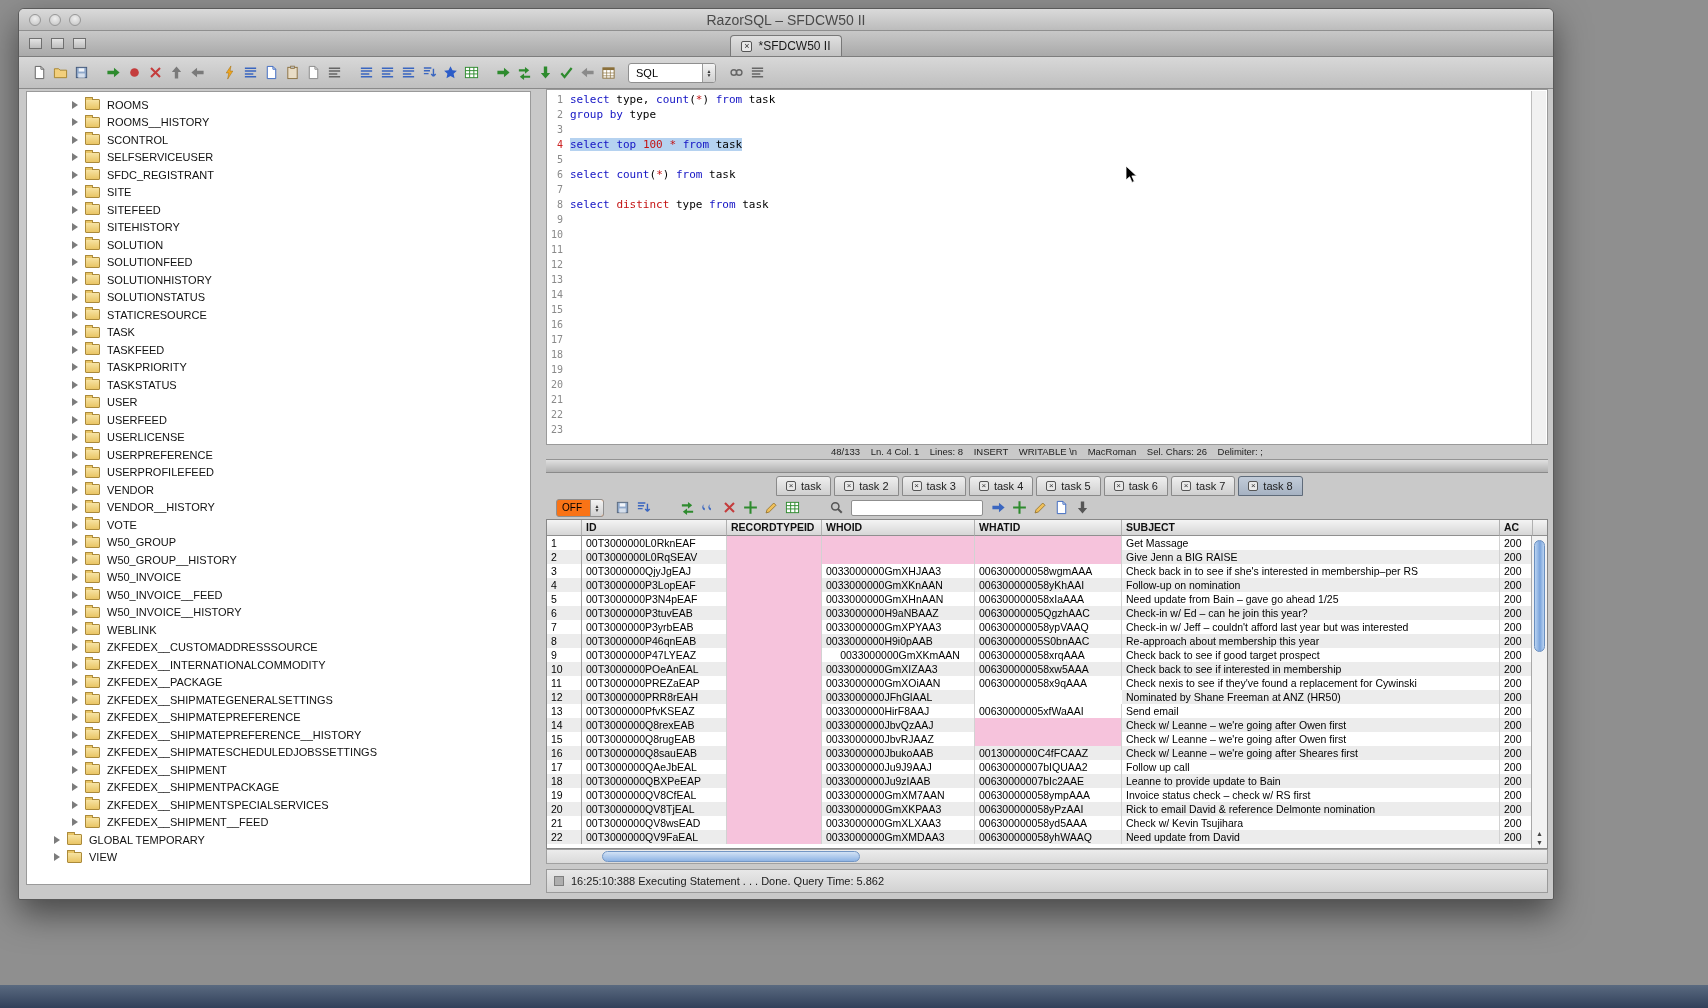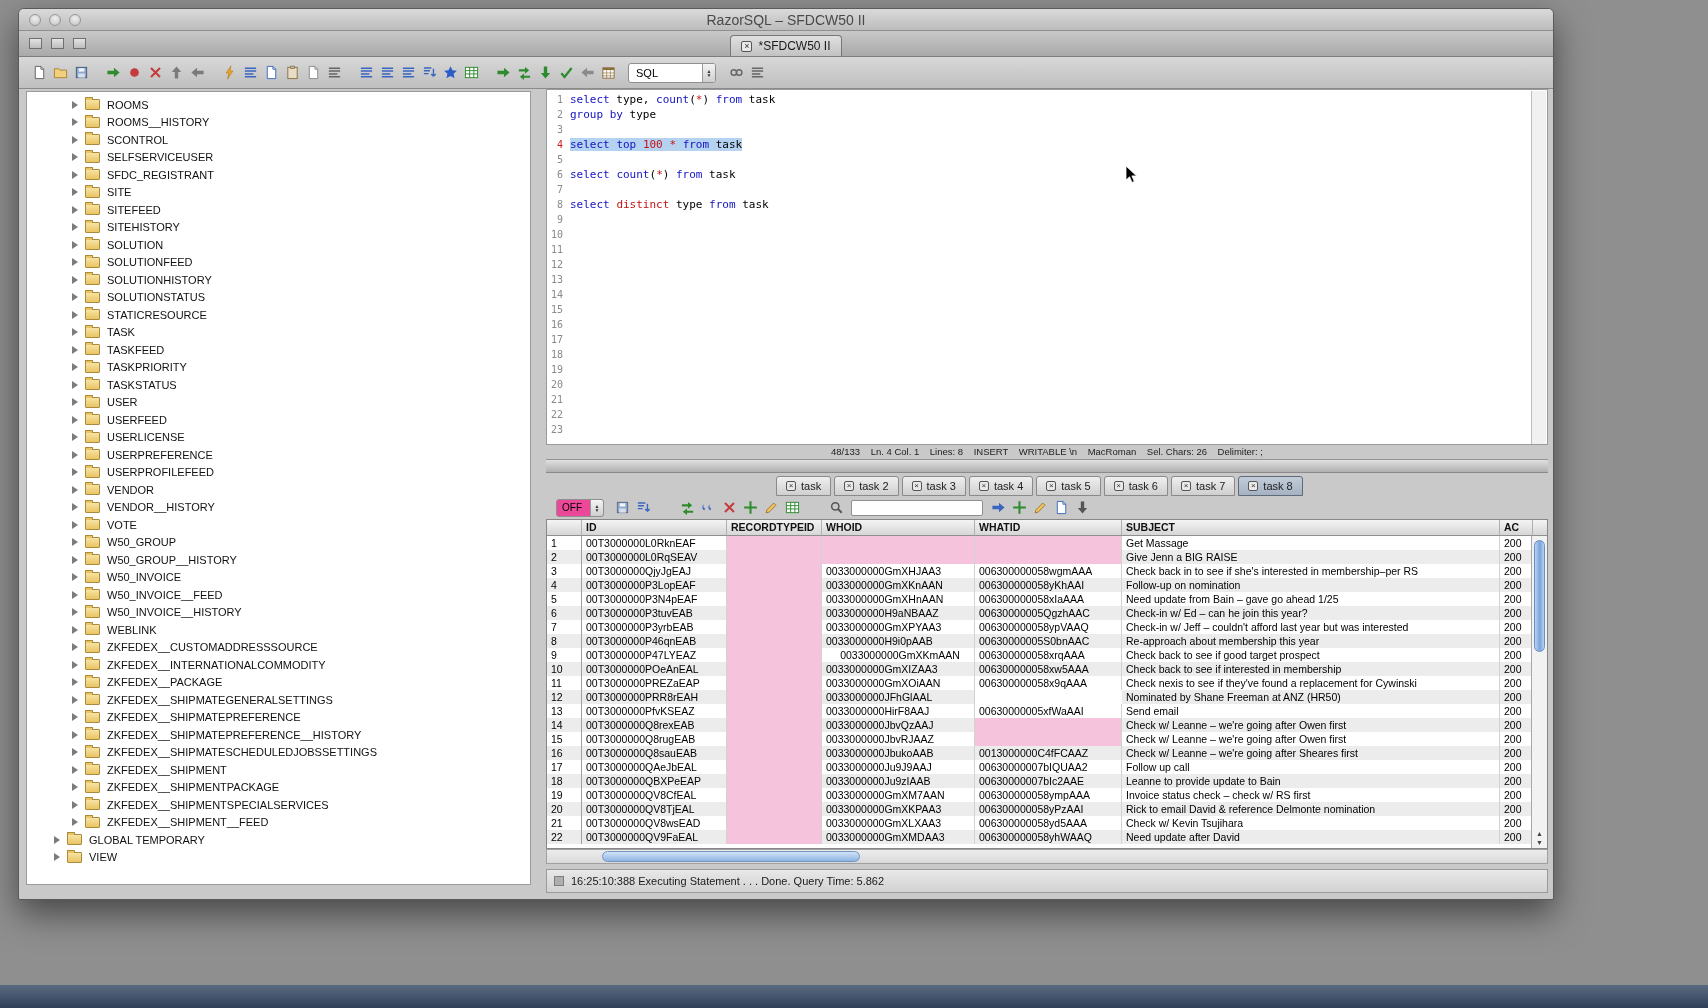--- a/index.html
+++ b/index.html
@@ -40,21 +40,21 @@
 .k{color:#1212c4}.r{color:#c41212}.p{color:#000}
 .sel{background:#b5d2f0}
 #editor-vsb{position:absolute;right:1px;top:1px;width:15px;height:354px;background:#f1f1f1;border-left:1px solid #bdbdbd}
 #estatus{position:absolute;left:0;top:357px;width:1002px;height:12px;font-size:9.5px;color:#222;text-align:center;white-space:pre;line-height:12px}
 #hsplit{position:absolute;left:0;top:370px;width:1002px;height:14px;background:linear-gradient(#e0e0e0,#b0b0b0);border-top:1px solid #949494;border-bottom:1px solid #8a8a8a}
 #tabrow{position:absolute;left:230px;top:386px;height:21px;display:flex;gap:3px;align-items:flex-end}
 .rtab{height:20px;padding:0 9px;display:flex;align-items:center;gap:5px;font-size:11px;color:#222;background:linear-gradient(#efefef,#cfcfcf);border:1px solid #8a8a8a;border-radius:3px 3px 0 0;white-space:nowrap}
 .rtab.active{background:linear-gradient(#c2ccd9,#a6b2c2);border-color:#5f6b7a}
 .rtab .closebox{width:10px;height:10px;font-size:8px;line-height:8px}
 #resbar{position:absolute;left:0;top:407px;width:1002px;height:23px;display:flex;align-items:center;padding-left:10px}
-.minicombo{width:48px;height:18px;background:#ec4899;border:1px solid #8f8f8f;border-radius:3px;display:flex;align-items:center;font-size:10px;margin-right:8px;overflow:hidden}
+.minicombo{width:48px;height:18px;background:#f97316;border:1px solid #8f8f8f;border-radius:3px;display:flex;align-items:center;font-size:10px;margin-right:8px;overflow:hidden}
 .minicombo .cval{flex:1;padding-left:5px}
 #search-input{width:132px;height:16px;border:1px solid #8f8f8f;border-radius:2px;font-size:10px;padding:0 4px;margin:0 5px;background:#fff}
 .rbsep{width:22px;height:1px}
 #grid{position:absolute;left:0;top:430px;width:1002px;height:330px;background:#fff;border:1px solid #878787;overflow:hidden}
 #grid-head{display:flex;height:16px}
 .gh{background:linear-gradient(#f4f4f4,#d6d6d6);border-right:1px solid #b0b0b0;border-bottom:1px solid #8f8f8f;font-size:10.5px;font-weight:bold;color:#111;padding-left:4px;line-height:15px;overflow:hidden;white-space:nowrap;flex:none}
 #grid-body{position:absolute;left:0;top:16px;width:986px;height:310px;overflow:hidden}
 .gr{display:flex;height:14px}
 .gc{flex:none;font-size:10.5px;line-height:14px;padding-left:4px;border-right:1px solid #d2d2d2;overflow:hidden;white-space:nowrap;background:#fff}
 .gr.alt .gc{background:#ececec}
@@ -898,21 +898,21 @@
             <div class="gc" style="width: 147px;">006300000058yd5AAA</div>
             <div class="gc" style="width: 378px;">Check w/ Kevin Tsujihara</div>
             <div class="gc" style="width: 33px;">200</div>
           </div>
           <div class="gr alt">
             <div class="gc numc" style="width: 35px;">22</div>
             <div class="gc" style="width: 145px;">00T3000000QV9FaEAL</div>
             <div class="gc null" style="width: 95px;"></div>
             <div class="gc" style="width: 153px;">0033000000GmXMDAA3</div>
             <div class="gc" style="width: 147px;">006300000058yhWAAQ</div>
-            <div class="gc" style="width: 378px;">Need update after David</div>
+            <div class="gc" style="width: 378px;">Need update from David</div>
             <div class="gc" style="width: 33px;">200</div>
           </div>
         </div>
       <div id="grid-vsb">
         <div class="thumb"></div>
         <span class="sa" style="bottom:10px">▲</span>
         <span class="sa" style="bottom:1px">▼</span>
       </div>
     </div>
     <div id="hscroll">

